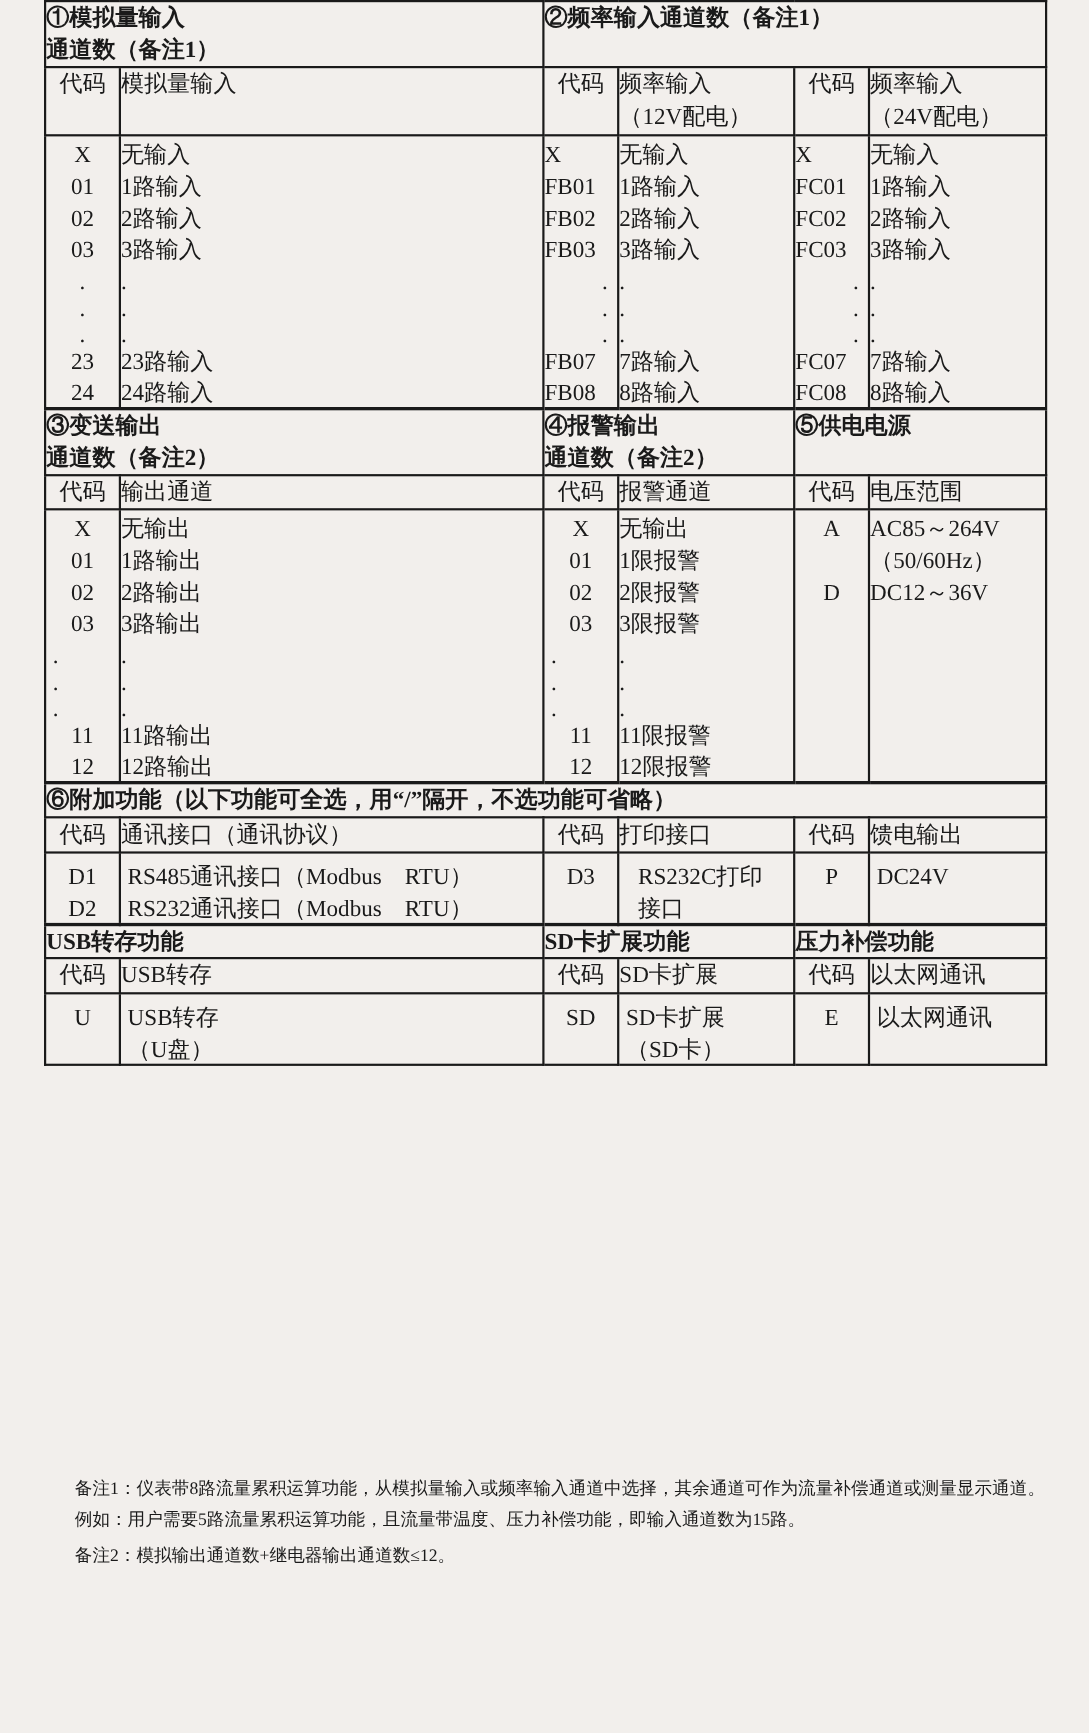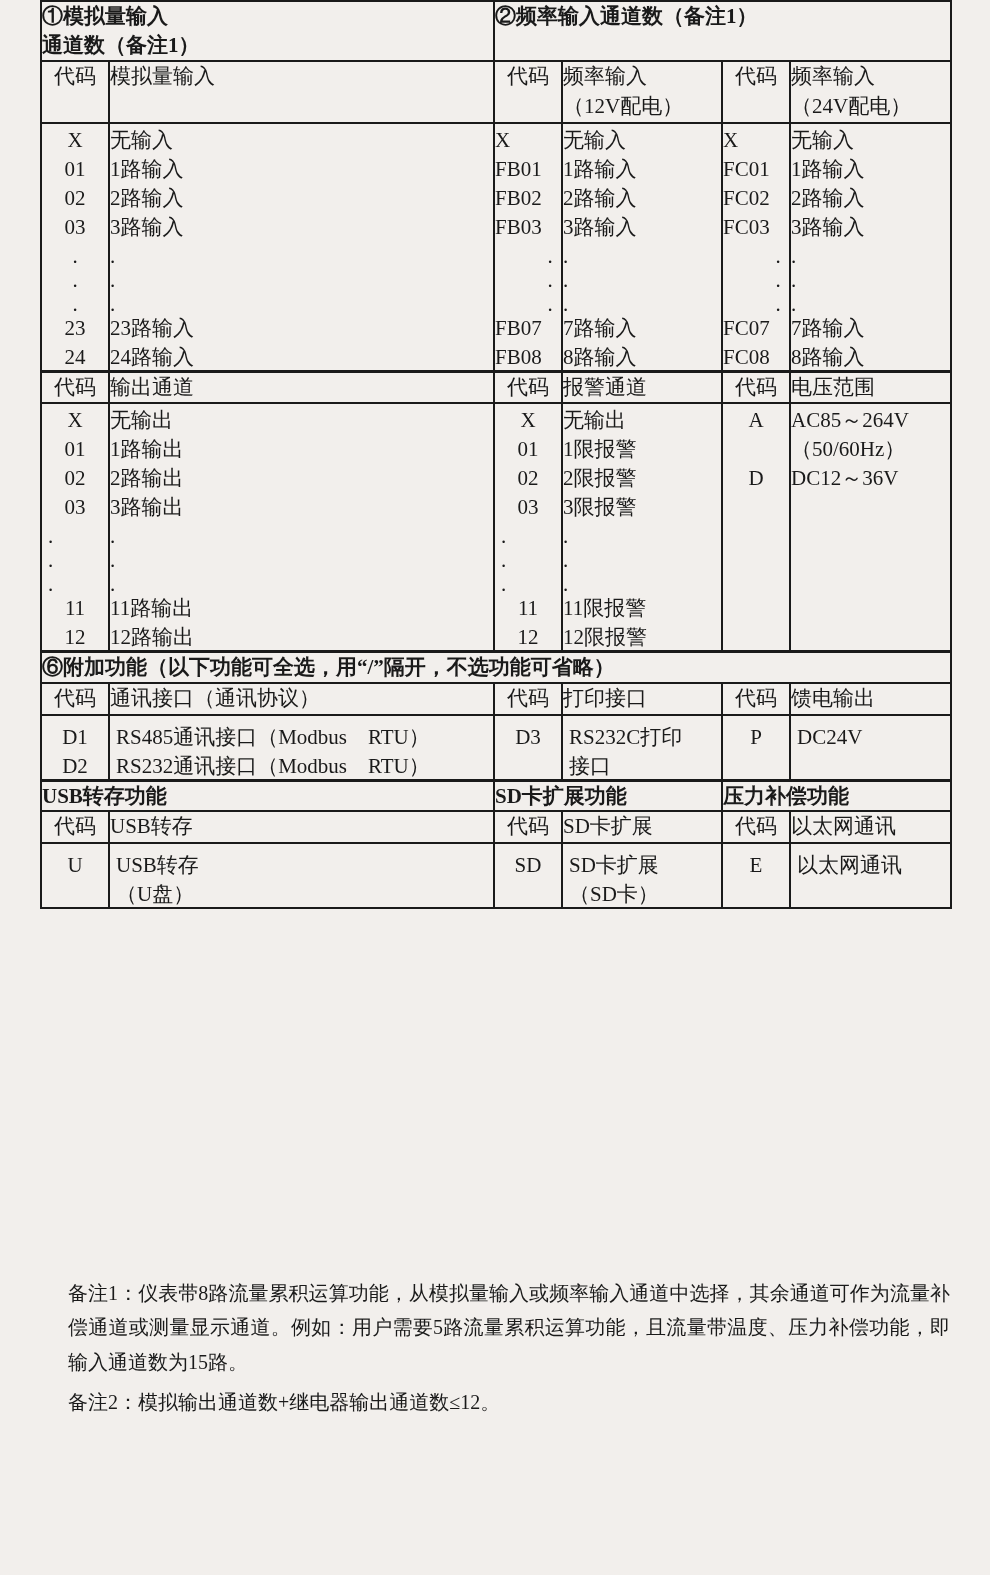--- a/index.html
+++ b/index.html
@@ -51,23 +51,23 @@
   }
   .listcol .row {
     white-space: nowrap;
   }
   .center { text-align: center; margin-left: 44px; }
   .thickb { border-bottom: 3px solid #1a1a1a !important; }
   .thickt { border-top: 3px solid #1a1a1a !important; }
   .notes {
     position: absolute;
     left: 40px;
-    top: 1276px;
+    top: 1340px;
     width: 910px;
-    font-size: 20px;
+    font-size: 16px;
     line-height: 1.72;
     color: #1a1a1a;
   }
   .notes p {
     margin: 0 0 6px 0;
     text-indent: 0;
     padding-left: 28px;
     text-align: justify;
   }
   .notes p.hang {
@@ -204,20 +204,34 @@
           <div class="row">3路输入</div>
           <div class="row dot">.</div>
           <div class="row dot">.</div>
           <div class="row dot">.</div>
           <div class="row">7路输入</div>
           <div class="row">8路输入</div>
         </div>
       </td>
     </tr>
 
+    <tr>
+      <td colspan="2" class="hdr-title thickt">
+        <div>③变送输出</div>
+        <div>通道数（备注2）</div>
+      </td>
+      <td colspan="2" class="hdr-title thickt">
+        <div>④报警输出</div>
+        <div>通道数（备注2）</div>
+      </td>
+      <td colspan="2" class="hdr-title thickt">
+        <div>⑤供电电源</div>
+        <div style="height:29px">&nbsp;</div>
+      </td>
+    </tr>
 
     <tr>
       <td class="subhead center">代码</td>
       <td class="subhead">输出通道</td>
       <td class="subhead center">代码</td>
       <td class="subhead">报警通道</td>
       <td class="subhead center">代码</td>
       <td class="subhead">电压范围</td>
     </tr>
 
@@ -318,21 +332,21 @@
           <div class="row">RS485通讯接口（Modbus　RTU）</div>
           <div class="row">RS232通讯接口（Modbus　RTU）</div>
         </div>
       </td>
       <td class="listcol center" style="padding-top:5px">
         <div class="lst">
           <div class="row">D3</div>
           <div class="row">&nbsp;</div>
         </div>
       </td>
-      <td class="listcol" style="padding-top:5px;padding-left:6px">
+      <td class="listcol" style="padding-top:5px;padding-left:17px">
         <div class="lst">
           <div class="row">RS232C打印</div>
           <div class="row">接口</div>
         </div>
       </td>
       <td class="listcol center" style="padding-top:5px">
         <div class="lst">
           <div class="row">P</div>
         </div>
       </td>

